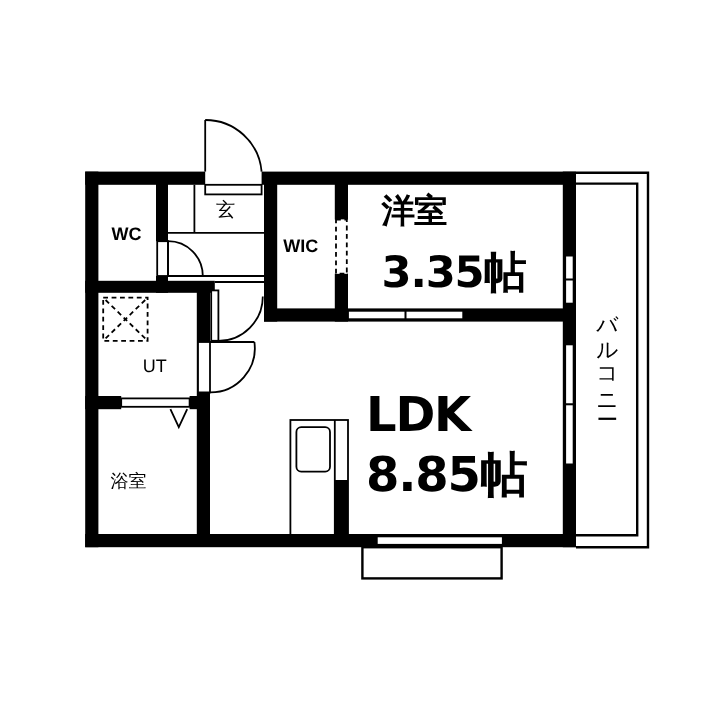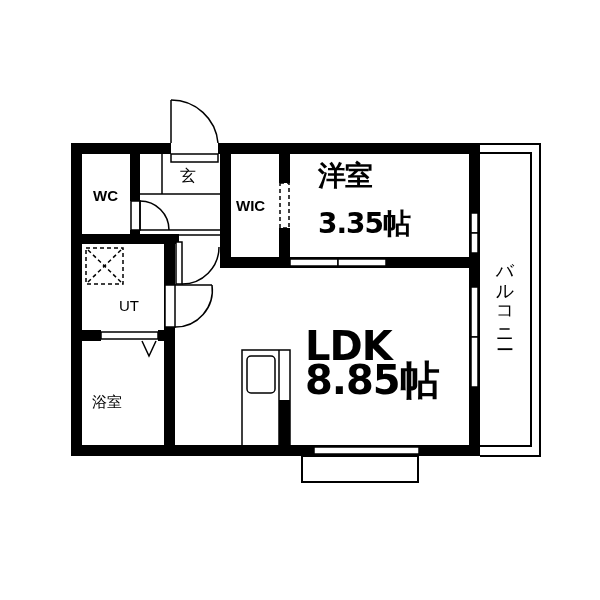--- a/index.html
+++ b/index.html
@@ -104,18 +104,18 @@
     <rect x="242" y="350" width="48" height="96"></rect>
     <line x1="279" y1="350" x2="279" y2="446"></line>
     <rect x="247" y="356" width="28" height="37" rx="4"></rect>
   </g>
 </svg>
 
 <div class="lbl small" style="left:93px;top:188px;font-weight:bold;">WC</div>
 <div class="lbl small" style="left:180px;top:168px;font-size:16px;">玄</div>
 <div class="lbl small" style="left:236px;top:198px;font-weight:bold;">WIC</div>
 <div class="lbl big" style="left:318px;top:162px;font-size:28px;">洋室</div>
-<div class="lbl big" style="left:318px;top:210px;font-size:28px;">3.35帖</div>
+<div class="lbl big" style="left:318px;top:210px;font-size:36px;">3.35帖</div>
 <div class="lbl small" style="left:119px;top:298px;">UT</div>
 <div class="lbl small" style="left:92px;top:394px;">浴室</div>
 <div class="lbl big" style="left:305px;top:298px;font-size:40px;margin-top:28px;">LDK</div>
-<div class="lbl big" style="left:305px;top:360px;font-size:40px;text-align:center;">8.85帖</div>
+<div class="lbl big" style="left:305px;top:376px;font-size:40px;text-align:center;">8.85帖</div>
 <div class="lbl vert" style="left:496px;top:250px;">バルコニー</div>
 
 </body></html>

